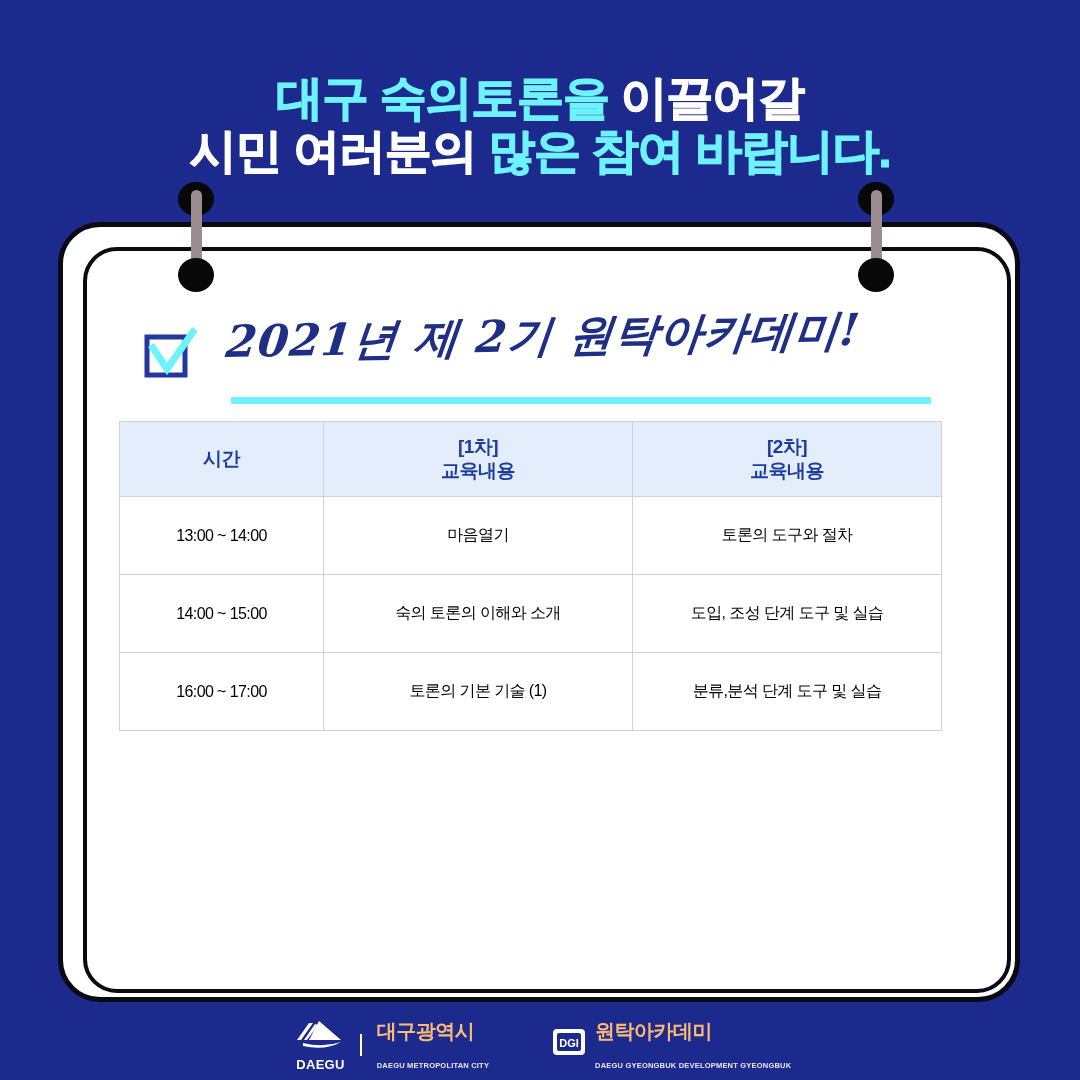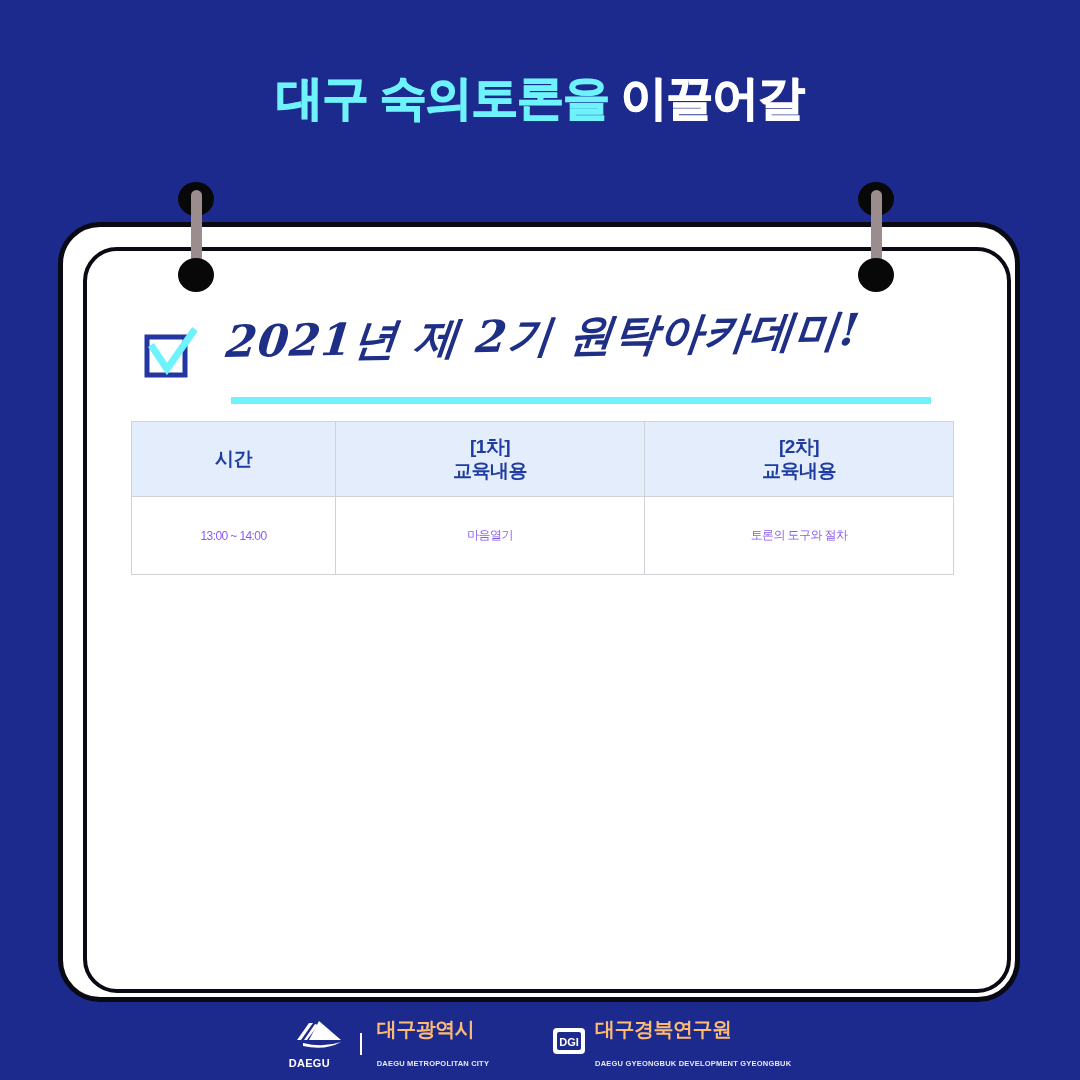--- a/index.html
+++ b/index.html
@@ -125,21 +125,21 @@
     left: 100px;
     top: 84px;
     width: 700px;
     height: 7px;
     background: #6ef2fb;
   }
 
   
   .sched-table {
     position: absolute;
-    left: 44px;
+    left: 32px;
     top: 170px;
     width: 822px;
     border-collapse: collapse;
     table-layout: fixed;
   }
   .sched-table th,
   .sched-table td {
     border: 1px solid #cfd3d8;
     text-align: center;
     vertical-align: middle;
@@ -149,22 +149,22 @@
     color: #1f3ca0;
     font-size: 19px;
     font-weight: bold;
     height: 72px;
     line-height: 1.25;
     letter-spacing: -0.5px;
   }
   .sched-table thead th .sub { display: block; }
   .sched-table tbody td {
     height: 75px;
-    font-size: 12px;
-    color: #8b5cf6;
+    font-size: 16px;
+    color: #000000;
     font-weight: normal;
     letter-spacing: -0.6px;
   }
   .col-time    { width: 204px; }
   .col-first   { width: 309px; }
   .col-second  { width: 309px; }
 
   
   .footer {
     position: absolute;
@@ -200,34 +200,37 @@
     margin-top: 20px;
   }
   .logo-divider {
     width: 2px;
     height: 22px;
     background: #ffffff;
     margin: 0 7px;
   }
   .daegu-sub {
     color: #ffffff;
-    font-size: 11px;
+    font-size: 13px;
     font-weight: bold;
     letter-spacing: 0.3px;
     display: block;
-    text-align: left;
+    text-align: right;
     margin-top: 1px;
   }
 </style>
 </head>
 <body>
 
 <div class="headline">
   <span class="line">
     <span class="hl-cyan">대구 숙의토론을 </span><span class="hl-white">이끌어갈</span>
+  </span>
+  <span class="line">
+    <span class="hl-white">시민 여러분의 </span><span class="hl-cyan">많은 참여 바랍니다.</span>
   </span>
 </div>
 
 <div class="pin pin-left">
   <div class="head"></div>
   <div class="shaft"></div>
   <div class="foot"></div>
 </div>
 <div class="pin pin-right">
   <div class="head"></div>
@@ -268,20 +271,30 @@
               <span class="sub">교육내용</span>
             </th>
           </tr>
         </thead>
         <tbody>
           <tr>
             <td>13:00 ~ 14:00</td>
             <td>마음열기</td>
             <td>토론의 도구와 절차</td>
           </tr>
+          <tr>
+            <td>14:00 ~ 15:00</td>
+            <td>숙의 토론의 이해와 소개</td>
+            <td>도입, 조성 단계 도구 및 실습</td>
+          </tr>
+          <tr>
+            <td>16:00 ~ 17:00</td>
+            <td>토론의 기본 기술 (1)</td>
+            <td>분류,분석 단계 도구 및 실습</td>
+          </tr>
         </tbody>
       </table>
 
     </div>
   </div>
 </div>
 
 <div class="footer">
 
   <div class="logo">
@@ -303,18 +316,18 @@
 
   <div class="logo">
     <div class="logo-mark">
       <svg viewBox="0 0 36 32" width="36" height="32">
         <rect x="2" y="2" width="32" height="26" rx="4" fill="#ffffff"></rect>
         <rect x="6" y="6" width="24" height="18" rx="2" fill="#1c2a8e"></rect>
         <text x="18" y="20" font-family="Liberation Sans, sans-serif" font-size="11" font-weight="bold" fill="#ffffff" text-anchor="middle">DGI</text>
       </svg>
     </div>
     <div class="logo-texts">
-      <span class="logo-ko">대구경북연구원</span>
+      <span class="logo-ko">원탁아카데미</span>
       <span class="logo-en">DAEGU GYEONGBUK DEVELOPMENT GYEONGBUK</span>
     </div>
   </div>
 
 </div>
 
 </body></html>

